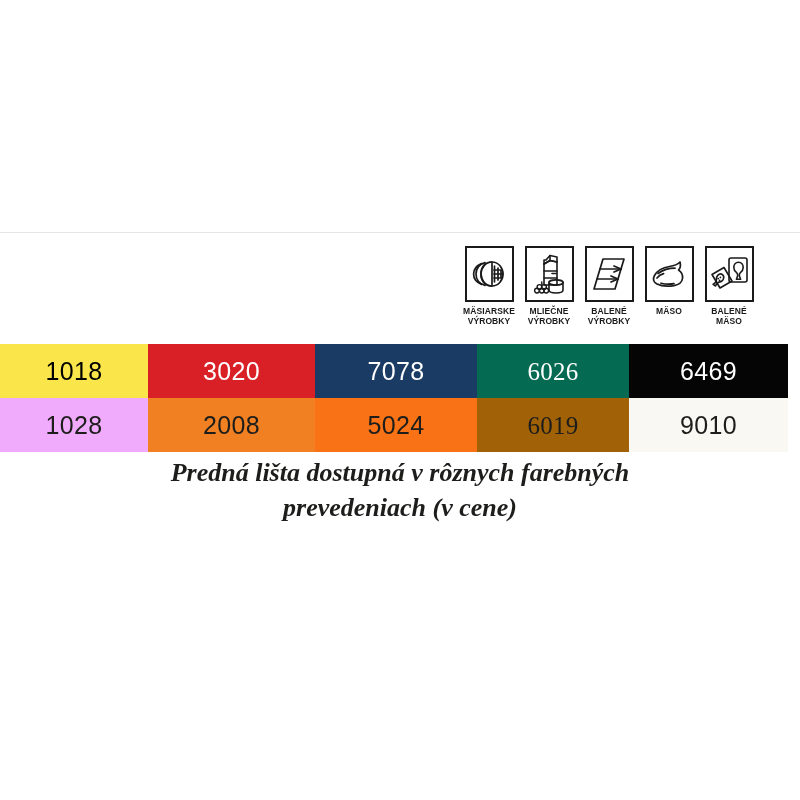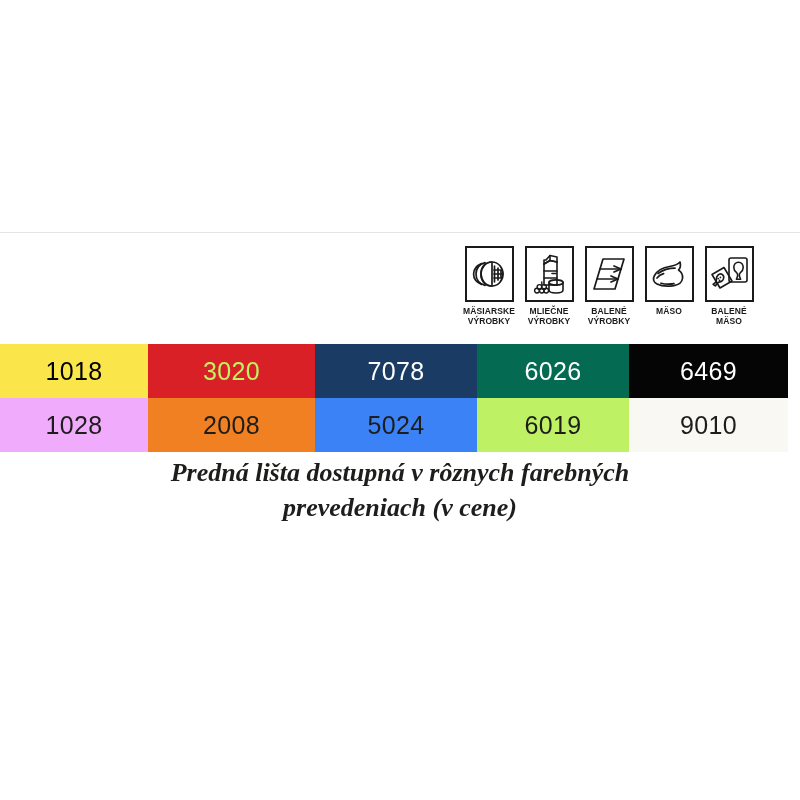--- a/index.html
+++ b/index.html
@@ -92,21 +92,21 @@
     justify-content: center;
     font-family: "Liberation Sans", sans-serif;
     font-size: 25px;
     line-height: 1;
     letter-spacing: 0.3px;
   }
   
   .col-0 { width: 148px; }
   .col-1 { width: 167px; }
   .col-2 { width: 162px; }
-  .col-3 { width: 152px; }
+  .col-3 { width: 152px; font-family: Liberation Serif, serif; }
   .col-4 { width: 159px; }
 
   
   .caption {
     position: absolute;
     left: 100px;
     top: 456px;
     width: 600px;
     text-align: center;
     font-family: "Liberation Serif", serif;
@@ -234,31 +234,31 @@
       <div class="icon-label">BALENÉ
 MÄSO</div>
     </div>
 
   </div>
 
   <div class="swatch-table">
 
     <div class="swatch-row">
       <div class="swatch col-0" style="background: rgb(250, 230, 75); color: #000000;">1018</div>
-      <div class="swatch col-1" style="background: rgb(217, 32, 39); color: #bef264; text-align: right;">3020</div>
+      <div class="swatch col-1" style="background: rgb(217, 32, 39); color: #ffffff; text-align: right;">3020</div>
       <div class="swatch col-2" style="background: rgb(26, 59, 99); color: rgb(255, 255, 255);">7078</div>
       <div class="swatch col-3" style="background: rgb(4, 106, 82); color: rgb(255, 255, 255);">6026</div>
       <div class="swatch col-4" style="background: rgb(5, 5, 5); color: rgb(255, 255, 255);">6469</div>
     </div>
 
     <div class="swatch-row">
       <div class="swatch col-0" style="background: #f0abfc; color: rgb(29, 29, 27);">1028</div>
       <div class="swatch col-1" style="background: rgb(240, 128, 34); color: rgb(29, 29, 27);">2008</div>
-      <div class="swatch col-2" style="background: #3b82f6; color: rgb(29, 29, 27);">5024</div>
-      <div class="swatch col-3" style="background: #bef264; color: rgb(29, 29, 27);">6019</div>
+      <div class="swatch col-2" style="background: #f97316; color: rgb(29, 29, 27);">5024</div>
+      <div class="swatch col-3" style="background: #a16207; color: rgb(29, 29, 27);">6019</div>
       <div class="swatch col-4" style="background: rgb(250, 248, 242); color: rgb(29, 29, 27);">9010</div>
     </div>
 
   </div>
 
   <div class="caption">
     <div>Predná lišta dostupná v rôznych farebných</div>
     <div>prevedeniach (v cene)</div>
   </div>
 

